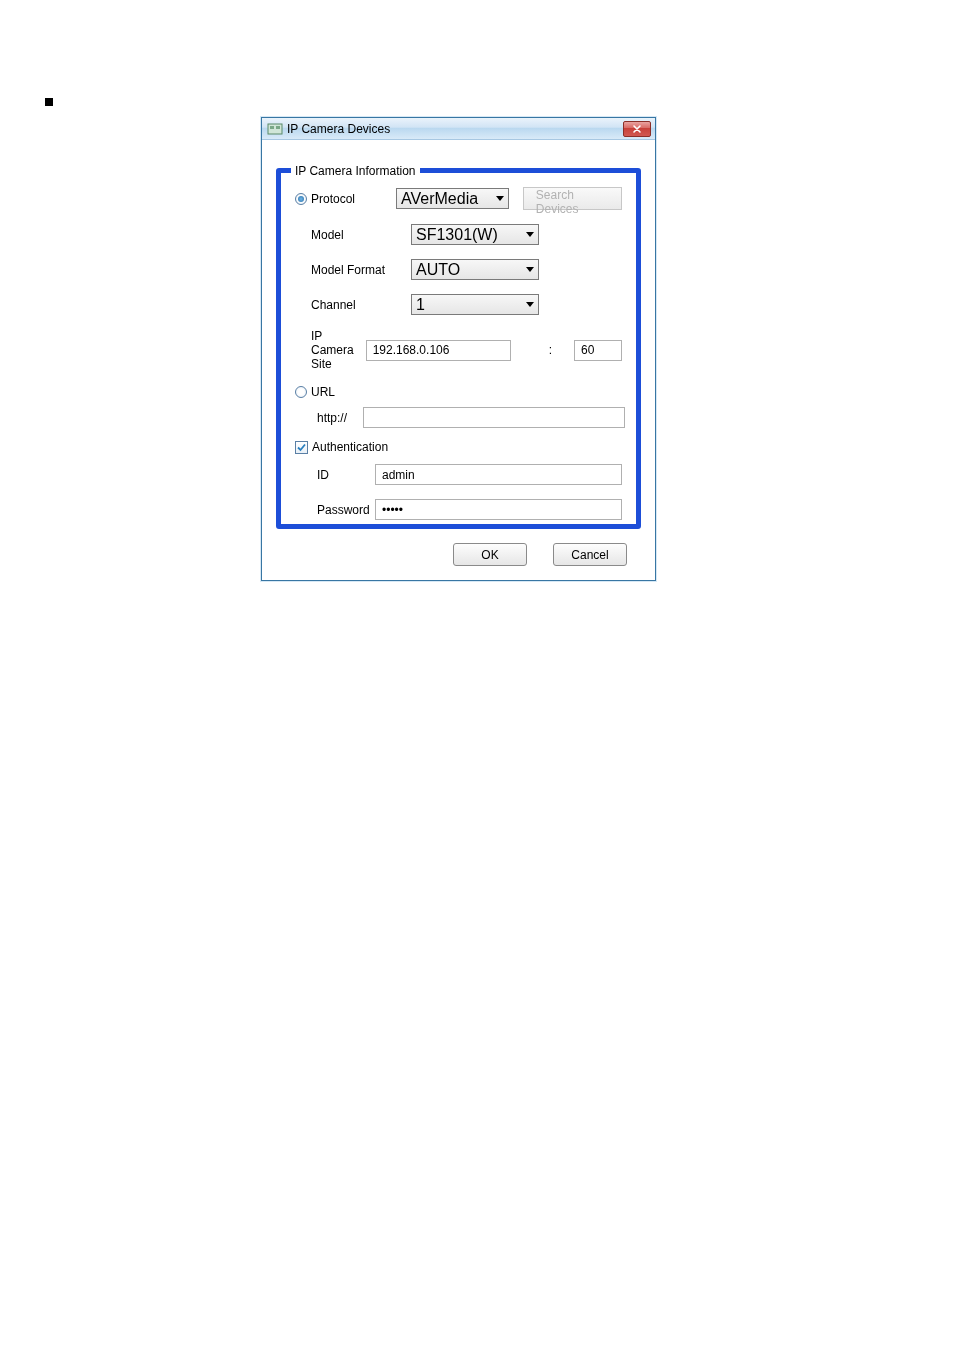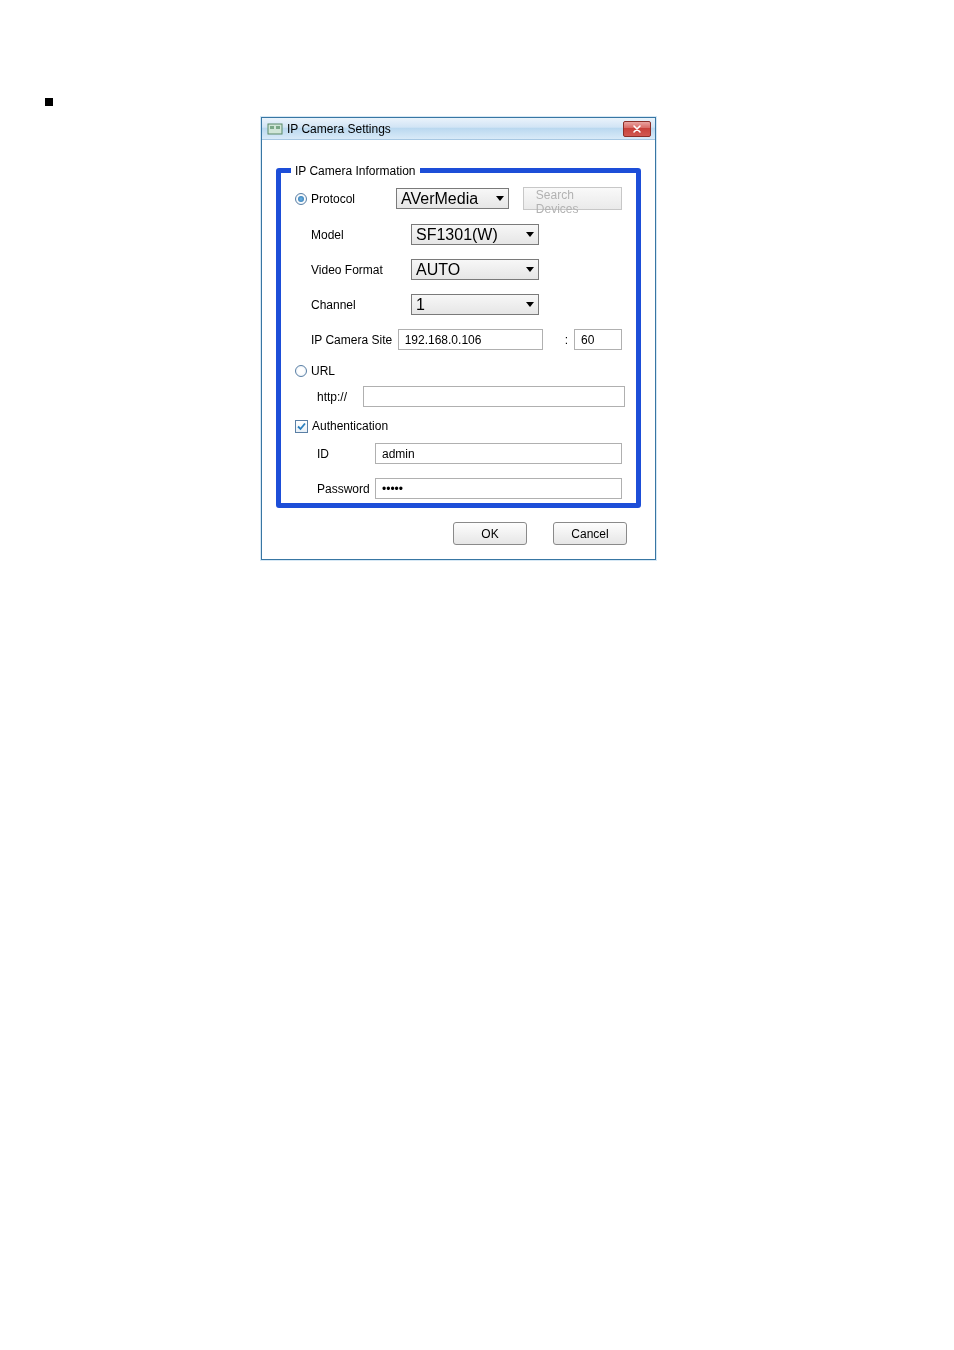--- a/index.html
+++ b/index.html
@@ -174,21 +174,21 @@
       background: linear-gradient(to bottom, #f9f9f9, #eaeaea);
       color: #b2b2b2;
       font-size: 12px;
       border-radius: 0;
       margin-left: 14px;
       cursor: default;
     }
     .ip-row {
       display: flex;
       align-items: center;
-      gap: 0;
+      gap: 16px;
     }
     .ip-input {
       width: 145px;
     }
     .colon {
       margin: 0 6px 0 22px;
     }
     .port-input {
       width: 48px;
     }
@@ -239,21 +239,21 @@
 
 <div class="dialog">
   <div class="title-bar">
     <span class="title-icon">
       <svg viewBox="0 0 16 16">
         <rect x="1" y="3" width="14" height="10" fill="#d0e6d8" stroke="#5a8a6a" stroke-width="1"></rect>
         <rect x="3" y="5" width="4" height="3" fill="#7aa888"></rect>
         <rect x="9" y="5" width="4" height="3" fill="#7aa888"></rect>
       </svg>
     </span>
-    <span class="title-text">IP Camera Settings</span>
+    <span class="title-text">IP Camera Devices</span>
     <div class="close-btn">
       <svg viewBox="0 0 10 10">
         <path d="M2 2 L8 8 M8 2 L2 8" stroke="#fff" stroke-width="1.6" stroke-linecap="round"></path>
       </svg>
     </div>
   </div>
 
   <div class="dialog-body">
     <div class="fieldset">
       <div class="fieldset-legend">IP Camera Information</div>
@@ -275,21 +275,21 @@
           <span>Model</span>
         </div>
         <div class="dropdown">
           <span class="dropdown-text">SF1301(W)</span>
           <span class="dropdown-arrow"></span>
         </div>
       </div>
 
       <div class="form-row">
         <div class="left-cell indent">
-          <span>Video Format</span>
+          <span>Model Format</span>
         </div>
         <div class="dropdown">
           <span class="dropdown-text">AUTO</span>
           <span class="dropdown-arrow"></span>
         </div>
       </div>
 
       <div class="form-row">
         <div class="left-cell indent">
           <span>Channel</span>

